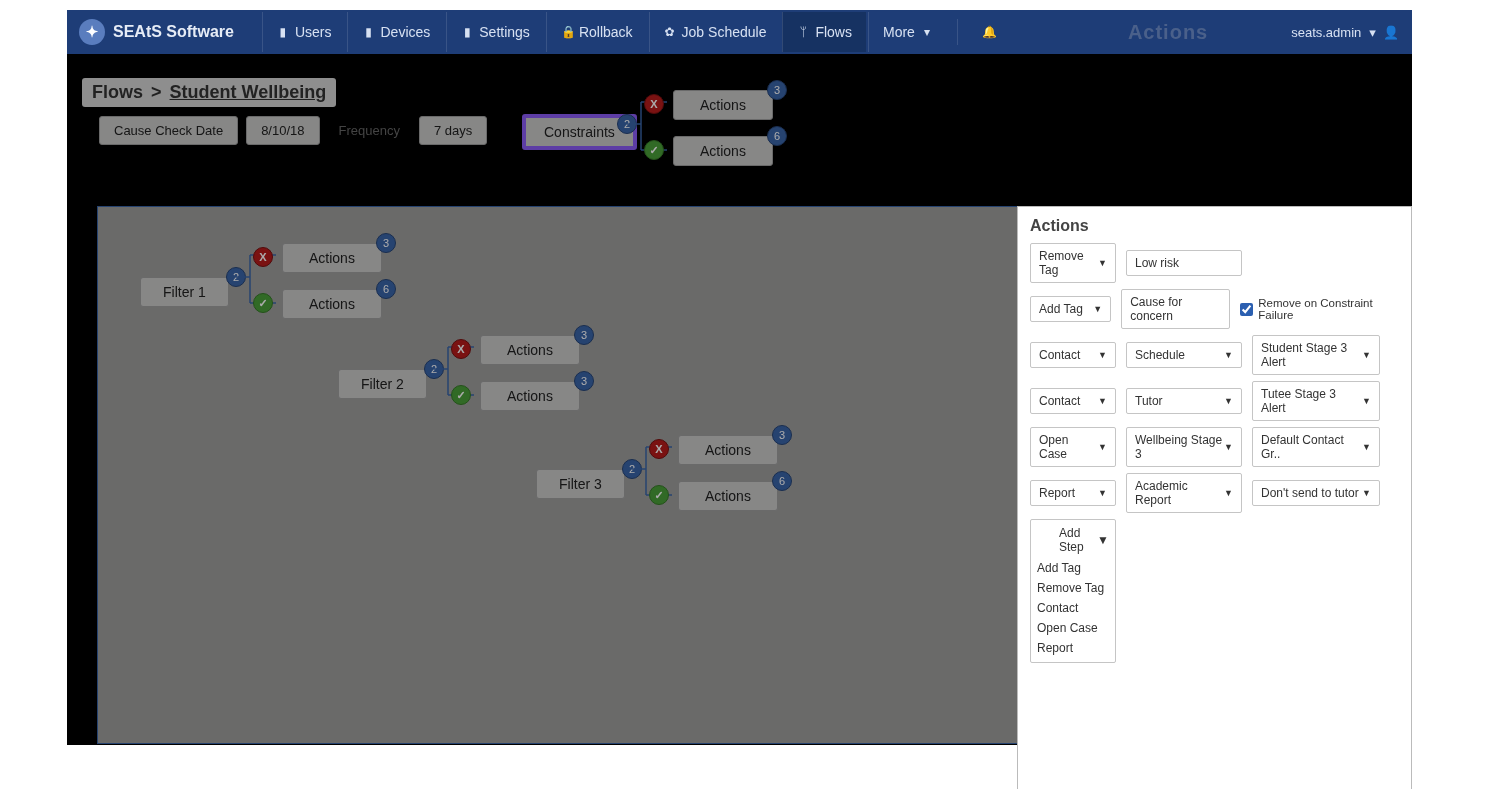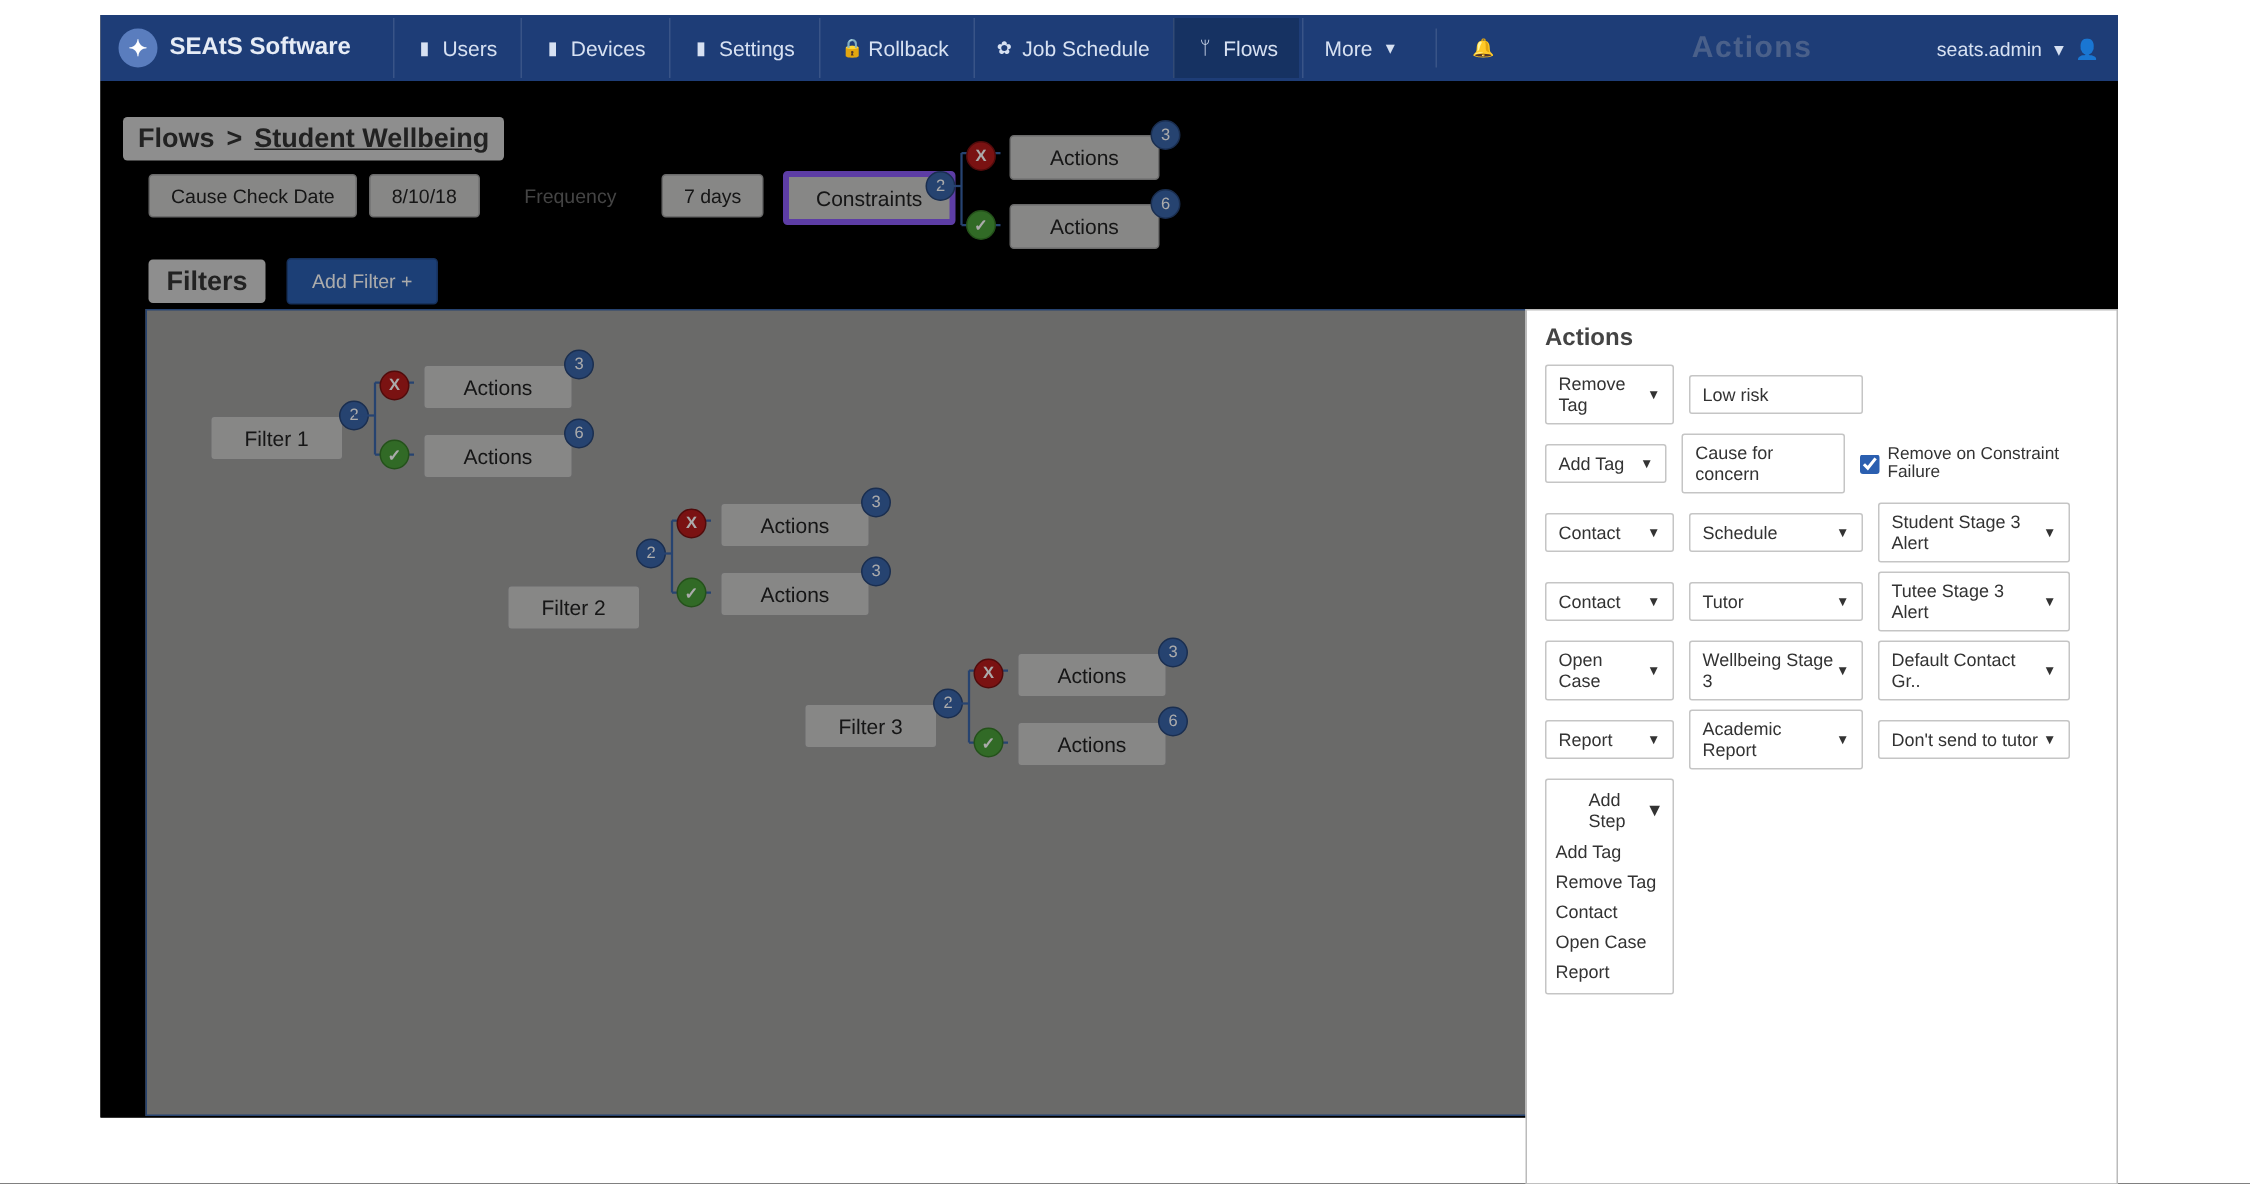--- a/index.html
+++ b/index.html
@@ -18,21 +18,21 @@
   .user-area { margin-left: auto; display: flex; align-items: center; gap: 8px; color: #d7e1f2; font-size: 13px; }
 
   .content { position: relative; width: 100%; height: calc(100% - 44px); background: #000; }
 
   .breadcrumb { position: absolute; left: 15px; top: 24px; display: flex; align-items: center; gap: 8px; background: #d4d4d4; padding: 4px 10px; border-radius: 3px; font-size: 18px; font-weight: bold; color: #333; }
   .breadcrumb .active-crumb { text-decoration: underline; }
   .breadcrumb-link { color:#333; }
 
   .schedule-row { position: absolute; left: 32px; top: 62px; display: flex; align-items: center; gap: 8px; }
   .pill { background: #c9c9c8; border: 1px solid #9e9e9e; border-radius: 3px; padding: 6px 14px; font-size: 13px; color: #222; }
-  .freq-label { color: #666; margin: 0 22px; font-size: 13px; }
+  .freq-label { color: #666; margin: 0 11px; font-size: 13px; }
 
   .constraints-node { position: absolute; left: 455px; top: 60px; background: #c9c9c8; border: 4px solid #8b5cf6; border-radius: 3px; padding: 6px 18px; font-size: 14px; color:#222; }
   .badge-count { position: absolute; width:20px; height:20px; border-radius:50%; background:#3a64a8; color:#fff; font-size:11px; display:flex; align-items:center; justify-content:center; border:1px solid #274577; }
   .status-circle { position:absolute; width:20px; height:20px; border-radius:50%; display:flex; align-items:center; justify-content:center; color:#fff; font-size:11px; font-weight:bold; }
   .status-x { background:#b71c1c; border:1px solid #7a1111; }
   .status-ok { background:#4a9e3a; border:1px solid #367a28; }
   .action-node { position:absolute; background:#c9c9c8; border:1px solid #9e9e9e; border-radius:3px; padding:6px 26px; font-size:14px; color:#222; }
 
   .filters-hdr { position:absolute; left:32px; top:118px; display:flex; align-items:center; gap:14px; }
   .filters-hdr .filters-label { background:#d4d4d4; border-radius:3px; padding:4px 12px; font-size:18px; font-weight:bold; color:#333; }
@@ -140,43 +140,39 @@
       <line x1="14" y1="0" x2="40" y2="0"></line>
         <line x1="14" y1="48" x2="40" y2="48"></line>
     </svg>
     <div class="status-circle status-x" style="left:577px; top:40px;">X</div>
     <div class="status-circle status-ok" style="left:577px; top:86px;">✓</div>
     <div class="action-node" style="left:606px; top:36px;">Actions</div>
     <div class="badge-count" style="left:700px; top:26px;">3</div>
     <div class="action-node" style="left:606px; top:82px;">Actions</div>
     <div class="badge-count" style="left:700px; top:72px;">6</div>
 
-    <div class="filters-hdr">
-      <div class="filters-label">Filters</div>
-      <div class="btn-addfilter">Add Filter +</div>
-    </div>
 
     <div class="canvas">
 
       <div class="filter-node" style="left:42px; top:70px;">Filter 1</div>
       <div class="badge-count" style="left:128px; top:60px;">2</div>
       <svg class="wire" style="left:138px; top:48px;" width="50" height="55">
         <line x1="0" y1="22" x2="14" y2="22"></line>
           <line x1="14" y1="0" x2="14" y2="48"></line>
         <line x1="14" y1="0" x2="40" y2="0"></line>
           <line x1="14" y1="48" x2="40" y2="48"></line>
       </svg>
       <div class="status-circle status-x" style="left:155px; top:40px;">X</div>
       <div class="status-circle status-ok" style="left:155px; top:86px;">✓</div>
       <div class="action-node" style="left:184px; top:36px;">Actions</div>
       <div class="badge-count" style="left:278px; top:26px;">3</div>
       <div class="action-node" style="left:184px; top:82px;">Actions</div>
       <div class="badge-count" style="left:278px; top:72px;">6</div>
 
-      <div class="filter-node" style="left:240px; top:162px;margin-top:21px;">Filter 2</div>
+      <div class="filter-node" style="left:240px; top:162px;">Filter 2</div>
       <div class="badge-count" style="left:326px; top:152px;">2</div>
       <svg class="wire" style="left:336px; top:140px;" width="50" height="55">
         <line x1="0" y1="22" x2="14" y2="22"></line>
           <line x1="14" y1="0" x2="14" y2="48"></line>
         <line x1="14" y1="0" x2="40" y2="0"></line>
           <line x1="14" y1="48" x2="40" y2="48"></line>
       </svg>
       <div class="status-circle status-x" style="left:353px; top:132px;">X</div>
       <div class="status-circle status-ok" style="left:353px; top:178px;">✓</div>
       <div class="action-node" style="left:382px; top:128px;">Actions</div>

